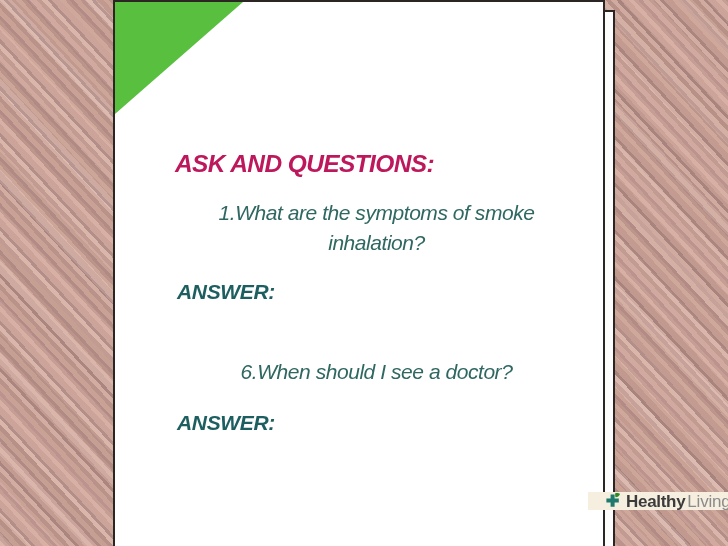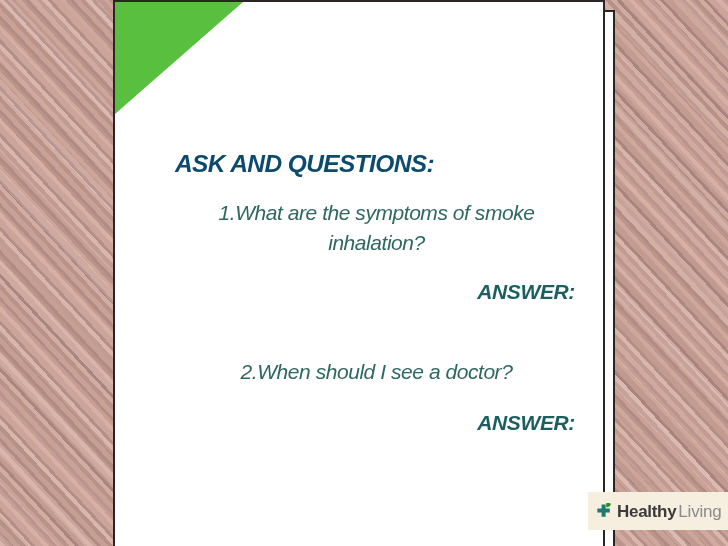--- a/index.html
+++ b/index.html
@@ -110,21 +110,21 @@
     left: 60px;
     top: 148px;
     width: 400px;
   }
 
   .heading {
     font-size: 24.5px;
     font-style: italic;
     font-weight: 700;
     letter-spacing: -0.6px;
-    color: #0c4a6e;
+    color: #be185d;
     line-height: 1.15;
     margin: 0 0 20px 0;
     white-space: nowrap;
   }
 
   .q-text {
     font-size: 21px;
     font-style: italic;
     font-weight: 400;
     letter-spacing: -0.45px;
@@ -137,38 +137,37 @@
 
   .answer-label {
     font-size: 21px;
     font-style: italic;
     font-weight: 600;
     letter-spacing: -0.35px;
     color: #1d5f60;
     line-height: 1.3;
     margin: 0;
     padding-left: 2px;
-    text-align: right;
   }
 
   .gap-after-q1   { height: 20px; }
   .gap-after-a1   { height: 52px; }
   .gap-after-q2   { height: 22px; }
 
   
   #watermark {
     position: absolute;
     left: 588px;
     top: 492px;
     width: 140px;
-    height: 38px;
+    height: 18px;
     background: #f6efdf;
     display: flex;
     align-items: center;
-    padding-left: 6px;
+    padding-left: 15px;
     box-sizing: border-box;
   }
   #wm-icon {
     width: 20px;
     height: 20px;
     position: relative;
     flex: none;
     margin-right: 3px;
   }
   #wm-text {
@@ -208,21 +207,21 @@
       <p class="heading">ASK AND QUESTIONS:</p>
 
       <p class="q-text">1.What are the symptoms of smoke inhalation?</p>
 
       <div class="gap-after-q1"></div>
 
       <p class="answer-label">ANSWER:</p>
 
       <div class="gap-after-a1"></div>
 
-      <p class="q-text">2.When should I see a doctor?</p>
+      <p class="q-text">6.When should I see a doctor?</p>
 
       <div class="gap-after-q2"></div>
 
       <p class="answer-label">ANSWER:</p>
 
     </div>
   </div>
 
   <div id="watermark">
     <span id="wm-icon">

